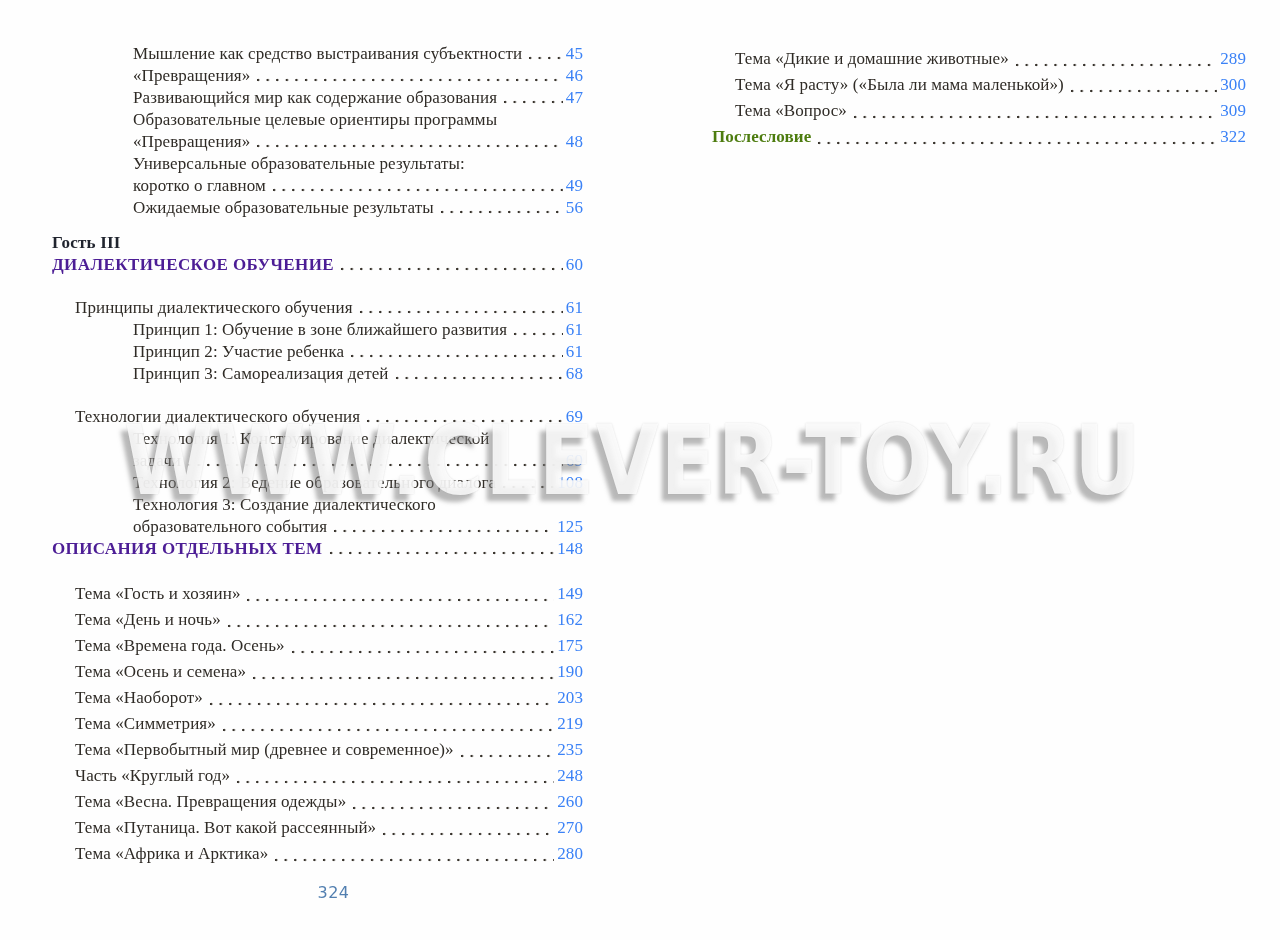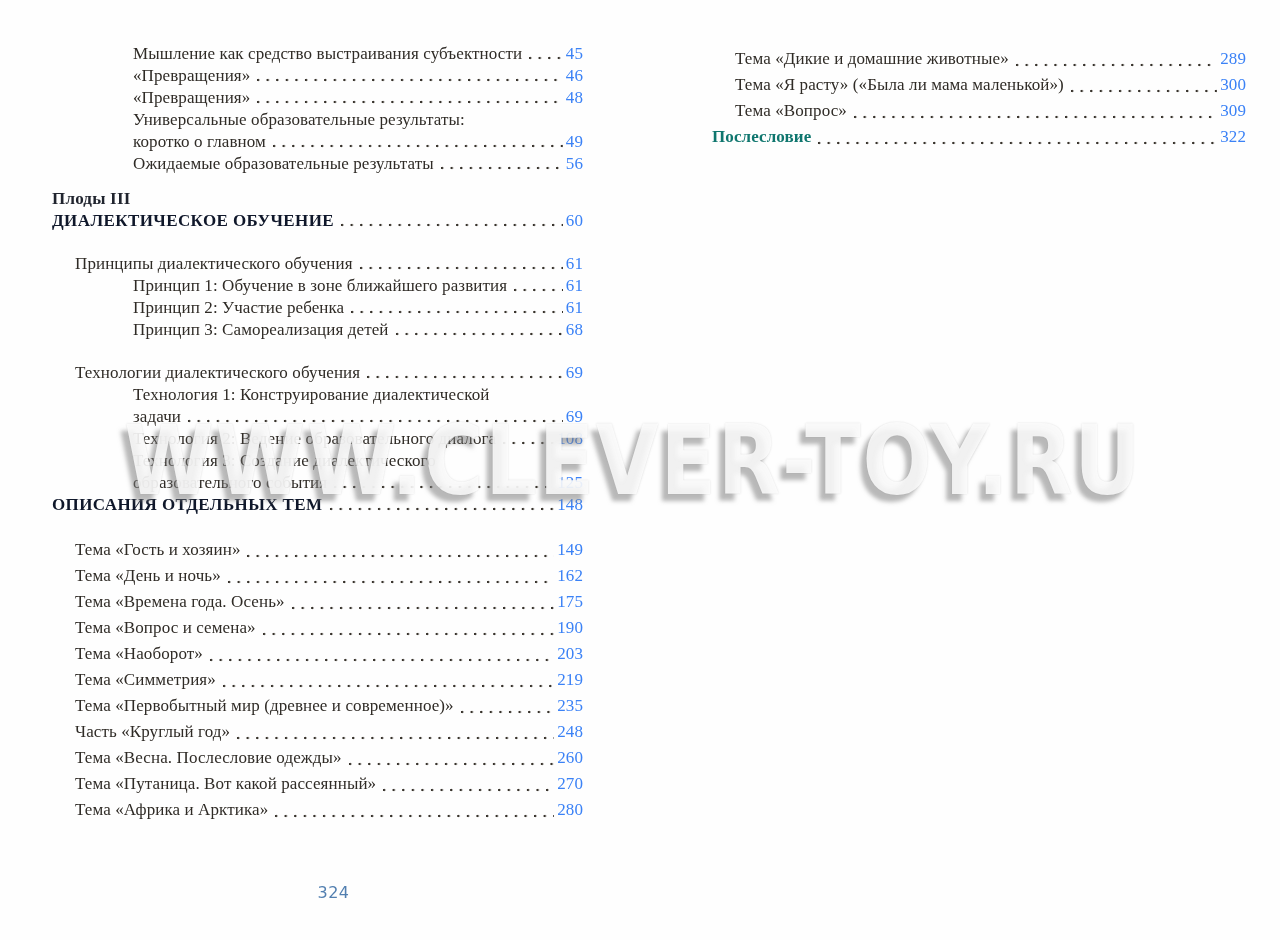--- a/index.html
+++ b/index.html
@@ -22,23 +22,23 @@
   .toc-line.loose{line-height:26px;align-items:center;}
   .lv2{padding-left:23px;}
   .lv3{padding-left:81px;}
   .gap-xl{margin-top:13px;}
   .gap-sm{margin-top:21px;}
 
   .part .entry-text{
     font-weight:bold;color:#20242e;font-size:17px;letter-spacing:0.2px;
   }
   .chapter .entry-text{
-    font-weight:bold;color:#0f172a;letter-spacing:0.4px;
-  }
-  .bold .entry-text{font-weight:bold;color:#0f766e;}
+    font-weight:bold;color:#4c1d95;letter-spacing:0.4px;
+  }
+  .bold .entry-text{font-weight:bold;color:#4d7c0f;}
 
   .entry-text{white-space:nowrap;}
   .dots{
     flex:1;align-self:stretch;min-width:14px;margin:0 3px 0 5px;
     background-image:radial-gradient(circle at 2px 2px,#38332c 1.15px,rgba(0,0,0,0) 1.6px);
     background-size:9.6px 4px;
     background-repeat:repeat-x;
     background-position:left 1px bottom 5px;
   }
   .pagenum{white-space:nowrap;color:#3b82f6;}
@@ -73,39 +73,47 @@
         <span class="entry-text">Мышление как средство выстраивания субъектности</span>
         <span class="dots"></span>
         <span class="pagenum">45</span>
       </div>
       <div class="toc-line lv3">
         <span class="entry-text">«Превращения»</span>
         <span class="dots"></span>
         <span class="pagenum">46</span>
       </div>
       <div class="toc-line lv3">
+        <span class="entry-text">Развивающийся мир  как содержание образования</span>
+        <span class="dots"></span>
+        <span class="pagenum">47</span>
+      </div>
+      <div class="toc-line lv3">
+        <span class="entry-text">Образовательные целевые ориентиры программы</span>
+      </div>
+      <div class="toc-line lv3">
         <span class="entry-text">«Превращения»</span>
         <span class="dots"></span>
         <span class="pagenum">48</span>
       </div>
       <div class="toc-line lv3">
         <span class="entry-text">Универсальные образовательные результаты:</span>
       </div>
       <div class="toc-line lv3">
         <span class="entry-text">коротко о главном</span>
         <span class="dots"></span>
         <span class="pagenum">49</span>
       </div>
       <div class="toc-line lv3">
         <span class="entry-text">Ожидаемые образовательные результаты</span>
         <span class="dots"></span>
         <span class="pagenum">56</span>
       </div>
       <div class="toc-line lv1 part gap-xl">
-        <span class="entry-text">Плоды III</span>
+        <span class="entry-text">Гость III</span>
       </div>
       <div class="toc-line lv1 chapter">
         <span class="entry-text">ДИАЛЕКТИЧЕСКОЕ ОБУЧЕНИЕ</span>
         <span class="dots"></span>
         <span class="pagenum">60</span>
       </div>
       <div class="toc-line lv2 gap-sm">
         <span class="entry-text">Принципы диалектического обучения</span>
         <span class="dots"></span>
         <span class="pagenum">61</span>
@@ -165,21 +173,21 @@
         <span class="entry-text">Тема «День и ночь»</span>
         <span class="dots"></span>
         <span class="pagenum">162</span>
       </div>
       <div class="toc-line lv2 loose">
         <span class="entry-text">Тема «Времена года. Осень»</span>
         <span class="dots"></span>
         <span class="pagenum">175</span>
       </div>
       <div class="toc-line lv2 loose">
-        <span class="entry-text">Тема «Вопрос и семена»</span>
+        <span class="entry-text">Тема «Осень и семена»</span>
         <span class="dots"></span>
         <span class="pagenum">190</span>
       </div>
       <div class="toc-line lv2 loose">
         <span class="entry-text">Тема «Наоборот»</span>
         <span class="dots"></span>
         <span class="pagenum">203</span>
       </div>
       <div class="toc-line lv2 loose">
         <span class="entry-text">Тема «Симметрия»</span>
@@ -190,21 +198,21 @@
         <span class="entry-text">Тема «Первобытный мир (древнее и современное)»</span>
         <span class="dots"></span>
         <span class="pagenum">235</span>
       </div>
       <div class="toc-line lv2 loose">
         <span class="entry-text">Часть «Круглый год»</span>
         <span class="dots"></span>
         <span class="pagenum">248</span>
       </div>
       <div class="toc-line lv2 loose">
-        <span class="entry-text">Тема «Весна. Послесловие одежды»</span>
+        <span class="entry-text">Тема «Весна. Превращения одежды»</span>
         <span class="dots"></span>
         <span class="pagenum">260</span>
       </div>
       <div class="toc-line lv2 loose">
         <span class="entry-text">Тема «Путаница. Вот какой рассеянный»</span>
         <span class="dots"></span>
         <span class="pagenum">270</span>
       </div>
       <div class="toc-line lv2 loose">
         <span class="entry-text">Тема «Африка и Арктика»</span>

